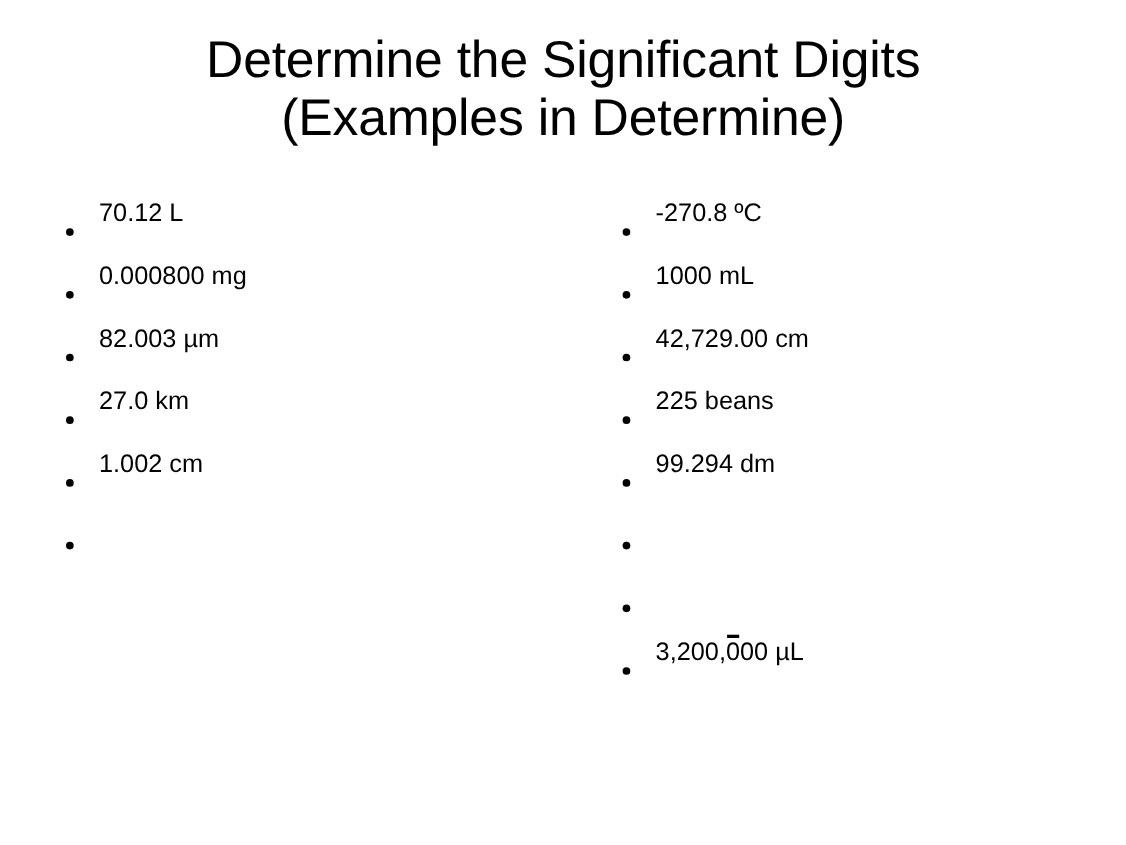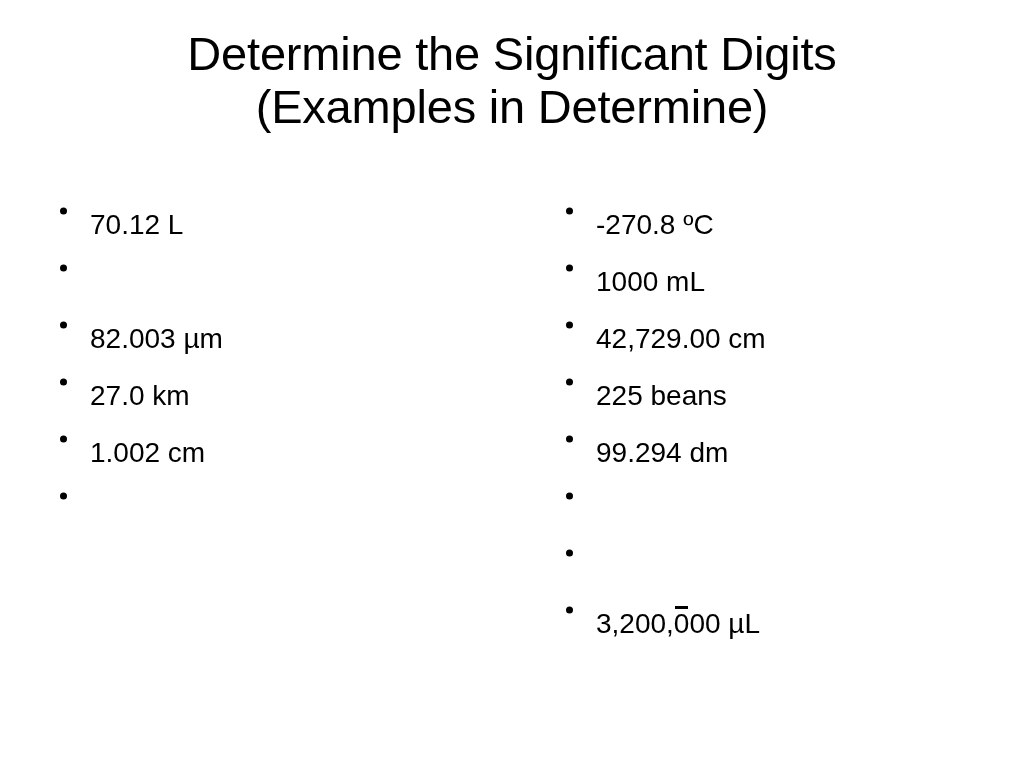--- a/index.html
+++ b/index.html
@@ -47,25 +47,25 @@
     padding-left: 44px;
   }
   ul.bullets {
     list-style: none;
     margin: 0;
     padding: 0;
   }
   ul.bullets > li {
     position: relative;
     padding-left: 40px;
-    font-size: 28px;
+    font-size: 23px;
     line-height: 1.0;
     height: 57px;
     display: flex;
-    align-items: flex-end;
+    align-items: flex-start;
     white-space: nowrap;
   }
   ul.bullets > li .dot {
     position: absolute;
     left: 10px;
     top: 50%;
     transform: translateY(-50%);
     width: 7px;
     height: 7px;
     background: #000;
@@ -105,20 +105,21 @@
   <div class="columns">
 
     <div class="col left">
       <ul class="bullets">
         <li>
           <span class="dot"></span>
           <span class="txt">70.12 L</span>
         </li>
         <li>
           <span class="dot"></span>
+          <span class="txt">0.000800 mg</span>
         </li>
         <li>
           <span class="dot"></span>
           <span class="txt">82.003 µm</span>
         </li>
         <li>
           <span class="dot"></span>
           <span class="txt">27.0 km</span>
         </li>
         <li>

